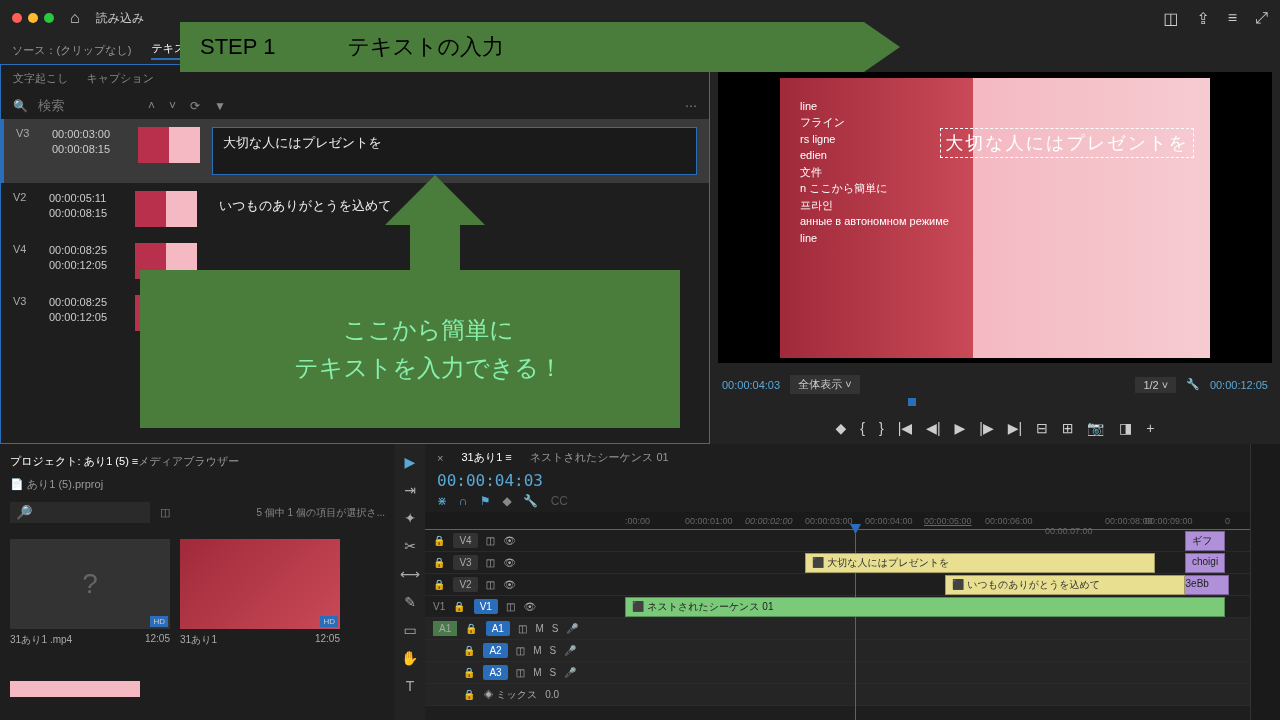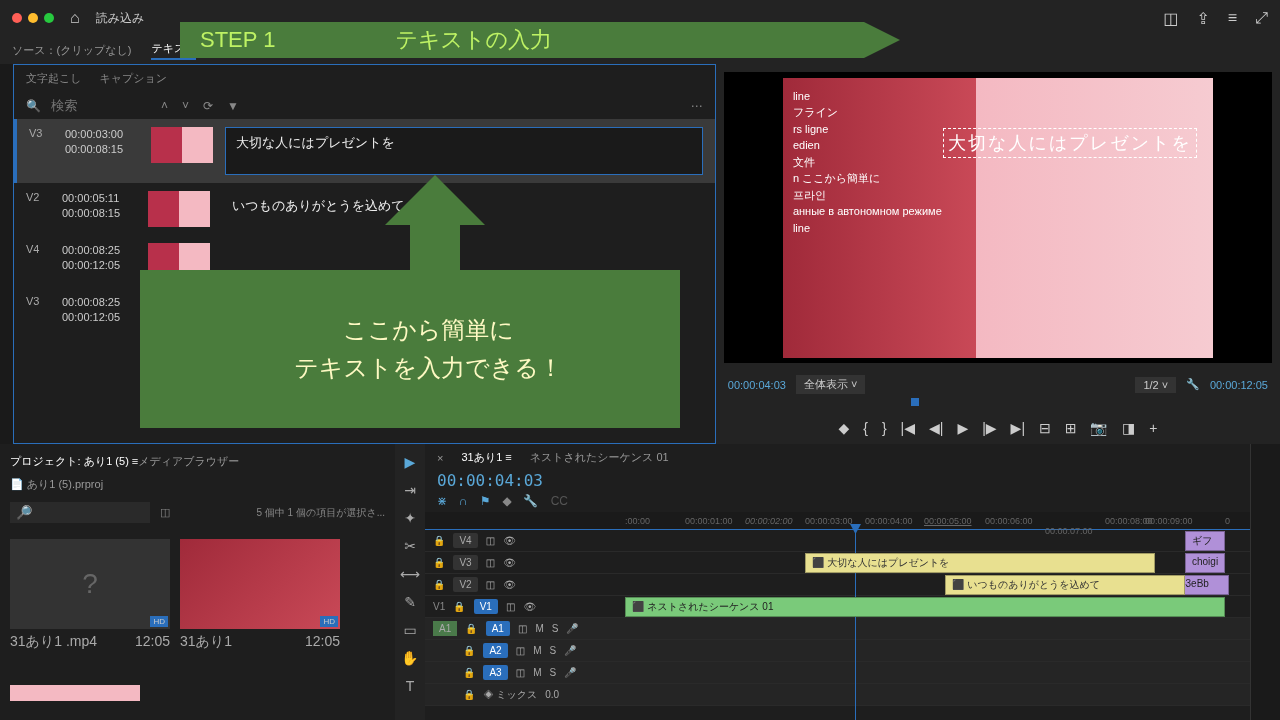--- a/index.html
+++ b/index.html
@@ -5,56 +5,56 @@
 * { margin: 0; padding: 0; box-sizing: border-box; font-family: sans-serif; }
 body { background: #1a1a1a; color: #ccc; width: 1280px; height: 720px; overflow: hidden; font-size: 12px; position: relative; }
 .topbar { height: 36px; background: #232323; display: flex; align-items: center; padding: 0 12px; gap: 16px; }
 .traffic { display: flex; gap: 6px; }
 .dot { width: 10px; height: 10px; border-radius: 50%; }
 .dot.r { background: #ff5f56; } .dot.y { background: #ffbd2e; } .dot.g { background: #27c93f; }
 .topbar .home { font-size: 16px; color: #ccc; }
 .topbar .right { margin-left: auto; display: flex; gap: 18px; font-size: 16px; color: #ccc; }
 .subbar { height: 28px; background: #232323; display: flex; align-items: center; padding: 0 12px; gap: 20px; font-size: 11px; color: #999; }
 .subbar span.active { color: #fff; border-bottom: 2px solid #2a6ebb; padding-bottom: 2px; }
-.mid { display: flex; height: 380px; margin-left: 13px; }
+.mid { display: flex; height: 380px; }
 .left-panel { width: 710px; background: #1e1e1e; border: 1px solid #2a6ebb; display: flex; flex-direction: column; position: relative; }
 .lp-tabs { display: flex; gap: 18px; padding: 6px 12px; font-size: 11px; color: #888; }
 .lp-search { display: flex; align-items: center; gap: 10px; padding: 6px 12px; color: #888; }
 .lp-search input { background: transparent; border: none; color: #888; width: 100px; outline: none; }
 .lp-search .sicons { display: flex; gap: 14px; align-items: center; }
 .lp-search .dots { margin-left: auto; }
 .caption-list { flex: 1; overflow: hidden; }
 .cap-item { display: flex; align-items: flex-start; gap: 12px; padding: 8px 12px; }
 .cap-item.selected { background: #3a3a3a; border-left: 3px solid #2a6ebb; }
 .cap-track { width: 24px; color: #aaa; font-size: 11px; }
 .cap-times { width: 74px; color: #ccc; font-size: 11px; line-height: 1.4; }
 .cap-thumb { width: 62px; height: 36px; background: linear-gradient(to right, #b8304b 50%, #f4b9c2 50%); }
 .cap-text { flex: 1; color: #eee; font-size: 13px; padding: 6px 10px; }
 .cap-item.selected .cap-text { border: 1px solid #2a6ebb; background: #1a1a1a; height: 48px; }
 .right-panel { width: 570px; background: #232323; display: flex; flex-direction: column; }
 .preview { flex: 1; display: flex; align-items: center; justify-content: center; background: #000; position: relative; margin: 8px; }
-.preview-img { width: 430px; height: 280px; background: linear-gradient(to right, #a02a3a 0%, #c94957 45%, #f4b9c2 45%, #f6cbd1 100%); position: relative; color: #fff; font-size: 11px; padding: 10px; }
+.preview-img { width: 430px; height: 280px; background: linear-gradient(to right, #a02a3a 0%, #c94957 45%, #f4b9c2 45%, #f6cbd1 100%); position: relative; color: #fff; font-size: 11px; padding: 20px; }
 .preview-img .lines { line-height: 1.5; }
 .preview-text { position: absolute; right: 16px; top: 50px; color: #fff; font-size: 18px; letter-spacing: 2px; border: 1px dashed #fff; padding: 2px 4px; }
 .preview-ctrl { display: flex; align-items: center; gap: 10px; padding: 4px 12px; font-size: 11px; color: #5aa8d8; }
 .preview-ctrl .sel { color: #ccc; background: #333; padding: 2px 8px; }
 .preview-ctrl .r { margin-left: auto; display: flex; gap: 10px; align-items: center; color: #ccc; }
 .playbar { display: flex; align-items: center; justify-content: center; gap: 14px; padding: 8px; color: #ccc; font-size: 14px; }
 .playbar span { cursor: pointer; }
 .bottom { display: flex; height: 276px; }
 .proj { width: 395px; background: #1e1e1e; padding: 6px 10px; font-size: 11px; }
 .proj-tabs { display: flex; color: #999; padding: 4px 0; }
 .proj-tabs .active { color: #fff; }
 .proj-search { display: flex; align-items: center; gap: 10px; padding: 6px 0; color: #888; }
 .proj-search input { background: #2a2a2a; border: none; width: 140px; padding: 3px 6px; color: #ccc; }
 .proj-items { display: flex; gap: 10px; padding: 10px 0; }
 .proj-item { width: 160px; }
 .proj-item .th { width: 160px; height: 90px; background: #333; display: flex; align-items: center; justify-content: center; position: relative; }
 .proj-item .th.img { background: linear-gradient(135deg, #a02a3a, #c94957); }
-.proj-item .meta { display: flex; justify-content: space-between; padding: 4px 0; font-size: 14px; color: #aaa; }
+.proj-item .meta { display: flex; justify-content: space-between; padding: 4px 0; font-size: 10px; color: #aaa; }
 .pink-strip { width: 130px; height: 16px; background: #f4b9c2; margin-top: 20px; }
 .tools { width: 30px; background: #232323; display: flex; flex-direction: column; align-items: center; gap: 12px; padding: 10px 0; font-size: 14px; color: #aaa; }
 .tools span.active { color: #5aa8d8; }
 .timeline { flex: 1; background: #1e1e1e; display: flex; flex-direction: column; position: relative; }
 .tl-header { display: flex; align-items: center; gap: 18px; padding: 6px 12px; font-size: 11px; color: #999; }
 .tl-header .active { color: #fff; }
 .tl-time { color: #5aa8d8; font-size: 16px; padding: 0 12px; font-family: monospace; }
 .tl-icons { display: flex; gap: 12px; padding: 4px 12px; color: #5aa8d8; font-size: 12px; align-items: center; }
 .tl-ruler { height: 18px; background: #1a1a1a; color: #666; font-size: 9px; display: flex; align-items: center; padding-left: 200px; position: relative; border-bottom: 1px solid #2a6ebb; }
 .tl-ruler span { position: absolute; }
@@ -66,24 +66,24 @@
 .tl-label .trk.sel { background: #2a6ebb; color: #fff; }
 .tl-label .a1 { background: #4a7a4a; padding: 2px 6px; }
 .tl-clip { position: absolute; height: 20px; font-size: 10px; padding: 2px 6px; overflow: hidden; white-space: nowrap; border: 1px solid rgba(0,0,0,.3); }
 .tl-clip.txt { background: #e8e090; color: #333; }
 .tl-clip.vid { background: #7aca7a; color: #222; }
 .tl-clip.fx { background: #b090d8; color: #222; }
 .playhead { position: absolute; top: 0; bottom: 0; width: 1px; background: #2a6ebb; left: 430px; }
 .playhead::before { content: ''; position: absolute; top: -6px; left: -5px; width: 11px; height: 10px; background: #2a6ebb; clip-path: polygon(0 0, 100% 0, 50% 100%); }
 .meters { width: 30px; background: #1a1a1a; border-left: 1px solid #333; }
 
-.step-banner { position: absolute; top: 22px; left: 180px; width: 720px; height: 36px; background: #4a7c3c; color: #bef264; display: flex; align-items: center; font-size: 22px; clip-path: polygon(0 0, 95% 0, 100% 50%, 95% 100%, 0 100%); z-index: 50; }
+.step-banner { position: absolute; top: 22px; left: 180px; width: 720px; height: 50px; background: #4a7c3c; color: #000000; display: flex; align-items: center; font-size: 22px; clip-path: polygon(0 0, 95% 0, 100% 50%, 95% 100%, 0 100%); z-index: 50; }
 .step-banner .s1 { padding-left: 20px; }
-.step-banner .s2 { margin-left: 120px; }
-.anno-box { position: absolute; top: 270px; left: 140px; width: 540px; height: 158px; background: #4a7c3c; color: #fef9c3; display: flex; flex-direction: column; align-items: center; justify-content: center; font-size: 24px; z-index: 40; text-align: center; line-height: 1.6; padding-left: 37px; }
+.step-banner .s2 { margin-left: 72px; }
+.anno-box { position: absolute; top: 270px; left: 140px; width: 540px; height: 158px; background: #4a7c3c; color: #86efac; display: flex; flex-direction: column; align-items: center; justify-content: center; font-size: 24px; z-index: 40; text-align: center; line-height: 1.6; padding-left: 37px; }
 .arrow-up { position: absolute; top: 175px; left: 385px; width: 0; height: 0; z-index: 45; }
 .arrow-up svg { display: block; }
 </style>
 </head>
 <body>
 
 <div class="topbar">
   <div class="traffic">
     <div class="dot r"></div>
     <div class="dot y"></div>

